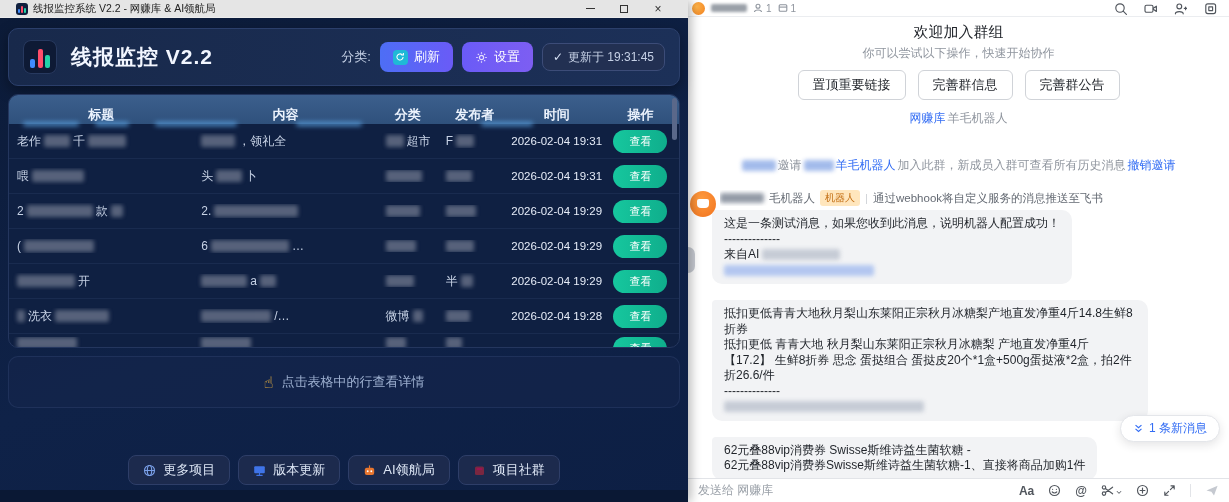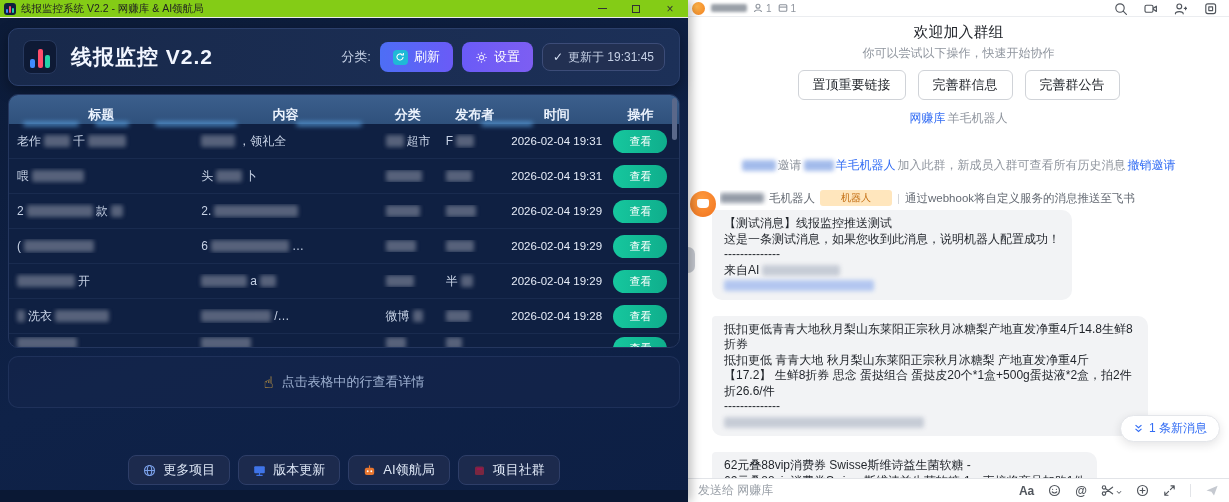--- a/index.html
+++ b/index.html
@@ -1,21 +1,21 @@
 <!DOCTYPE html>
 <html><head>
 <meta charset="utf-8">
 <style>
   *{box-sizing:border-box;margin:0;padding:0}
   html,body{width:1229px;height:502px;overflow:hidden}
   body{font-family:"Liberation Sans","DejaVu Sans",sans-serif;background:#fff;position:relative}
 
   
   .left-win{position:absolute;left:0;top:0;width:688px;height:502px;z-index:2;box-shadow:3px 0 10px rgba(0,0,0,.28)}
-  .titlebar{height:18px;background:#84cc16;display:flex;align-items:center;gap:5px;padding:0 4px;border-bottom:1px solid #ececec}
+  .titlebar{height:18px;background:#e5e5e5;display:flex;align-items:center;gap:5px;padding:0 16px;border-bottom:1px solid #ececec}
   .tb-title{font-size:10.5px;color:#222;white-space:nowrap}
   .tb-controls{margin-left:auto;display:flex;align-items:center;gap:22px;padding-right:8px}
   .ctl{display:inline-flex;align-items:center;justify-content:center;width:12px;height:12px;color:#333;cursor:pointer}
   .ctl-min i{display:block;width:9px;height:1.5px;background:#333}
   .ctl-max i{display:block;width:8px;height:8px;border:1.4px solid #333}
   .ctl-close{font-size:12px;line-height:1}
   .minilogo{width:12px;height:12px;border-radius:3px;background:#10203e;display:flex;align-items:flex-end;justify-content:center;gap:1px;padding:2px}
   .minilogo i{display:block;width:2px;border-radius:1px}
   .minilogo .b1{height:4px;background:#3f8cff}.minilogo .b2{height:7px;background:#ff4d6a}.minilogo .b3{height:5px;background:#20d3a8}
 
@@ -80,21 +80,21 @@
   .redact.linkblur{background:#9cb6ea;height:11px}
   .redact.bluelink{background:#aec3f0;height:11px}
   .redact.chatblur{background:#c3c9d4;height:11px}
 
   .msg{position:relative;margin:16px 12px 0 24px}
   .msg.first{margin-top:16px}
   .msg .avatar{position:absolute;left:-22px;top:1px;width:26px;height:26px;border-radius:50%;background:radial-gradient(circle at 40% 32%,#ff9c3f,#f1731f)}
   .msg .avatar::after{content:"";position:absolute;left:7px;top:8px;width:12px;height:9px;background:#fff;border-radius:2px 2px 4px 4px}
   .sender{font-size:11.5px;color:#646a73;display:flex;align-items:center;gap:5px;margin-left:8px;white-space:nowrap;overflow:hidden}
   .sender .redact{height:10px;background:#8b93a0}
-  .badge{background:#ffe6bd;color:#c26c10;font-size:10px;padding:1px 21px;border-radius:3px;flex:none}
+  .badge{background:#ffe6bd;color:#c26c10;font-size:10px;padding:1px 5px;border-radius:3px;flex:none}
   .sep{color:#d0d3d8}
   .bubble{margin-top:4px;background:#f2f3f5;border-radius:4px 10px 10px 10px;padding:6px 12px;font-size:12px;color:#1f2329;line-height:15.5px;width:fit-content;max-width:436px;cursor:pointer}
   .bline{min-height:15.5px;display:flex;align-items:center;gap:3px;flex-wrap:wrap}
 
   .newpill{position:absolute;right:9px;bottom:36px;background:#fff;border:1px solid #e4e6ea;border-radius:15px;box-shadow:0 3px 10px rgba(31,35,41,.12);padding:4px 12px;display:flex;align-items:center;gap:5px;color:#336df4;font-size:12px;cursor:pointer}
   .handle{position:absolute;left:0;top:230px;width:7px;height:26px;background:#c7cbd2;border-radius:0 13px 13px 0;cursor:pointer}
 
   .c-input{height:24px;border-top:1px solid #e2e4e8;display:flex;align-items:center;padding:0 10px;gap:14px;background:#fff}
   .placeholder{color:#9aa0a8;font-size:12px;margin-right:auto}
   .in-ic{color:#51565d;font-size:12px;display:inline-flex;align-items:center;gap:2px;cursor:pointer}
@@ -458,23 +458,20 @@
           <div class="avatar"></div>
           <div class="sender">
             <span class="redact chatblur" style="width: 44px;"></span>
             <span class="frag">毛机器人</span>
             <span class="badge">机器人</span>
             <span class="sep">|</span>
             <span>通过webhook将自定义服务的消息推送至飞书</span>
           </div>
           <div class="bubble">
             <div class="bline">
-              <span class="frag">【测试消息】线报监控推送测试</span>
-            </div>
-            <div class="bline">
               <span class="frag">这是一条测试消息，如果您收到此消息，说明机器人配置成功！</span>
             </div>
             <div class="bline">
               <span class="frag">--------------</span>
             </div>
             <div class="bline">
               <span class="frag">来自AI</span>
               <span class="redact chatblur" style="width: 78px;"></span>
             </div>
             <div class="bline">

